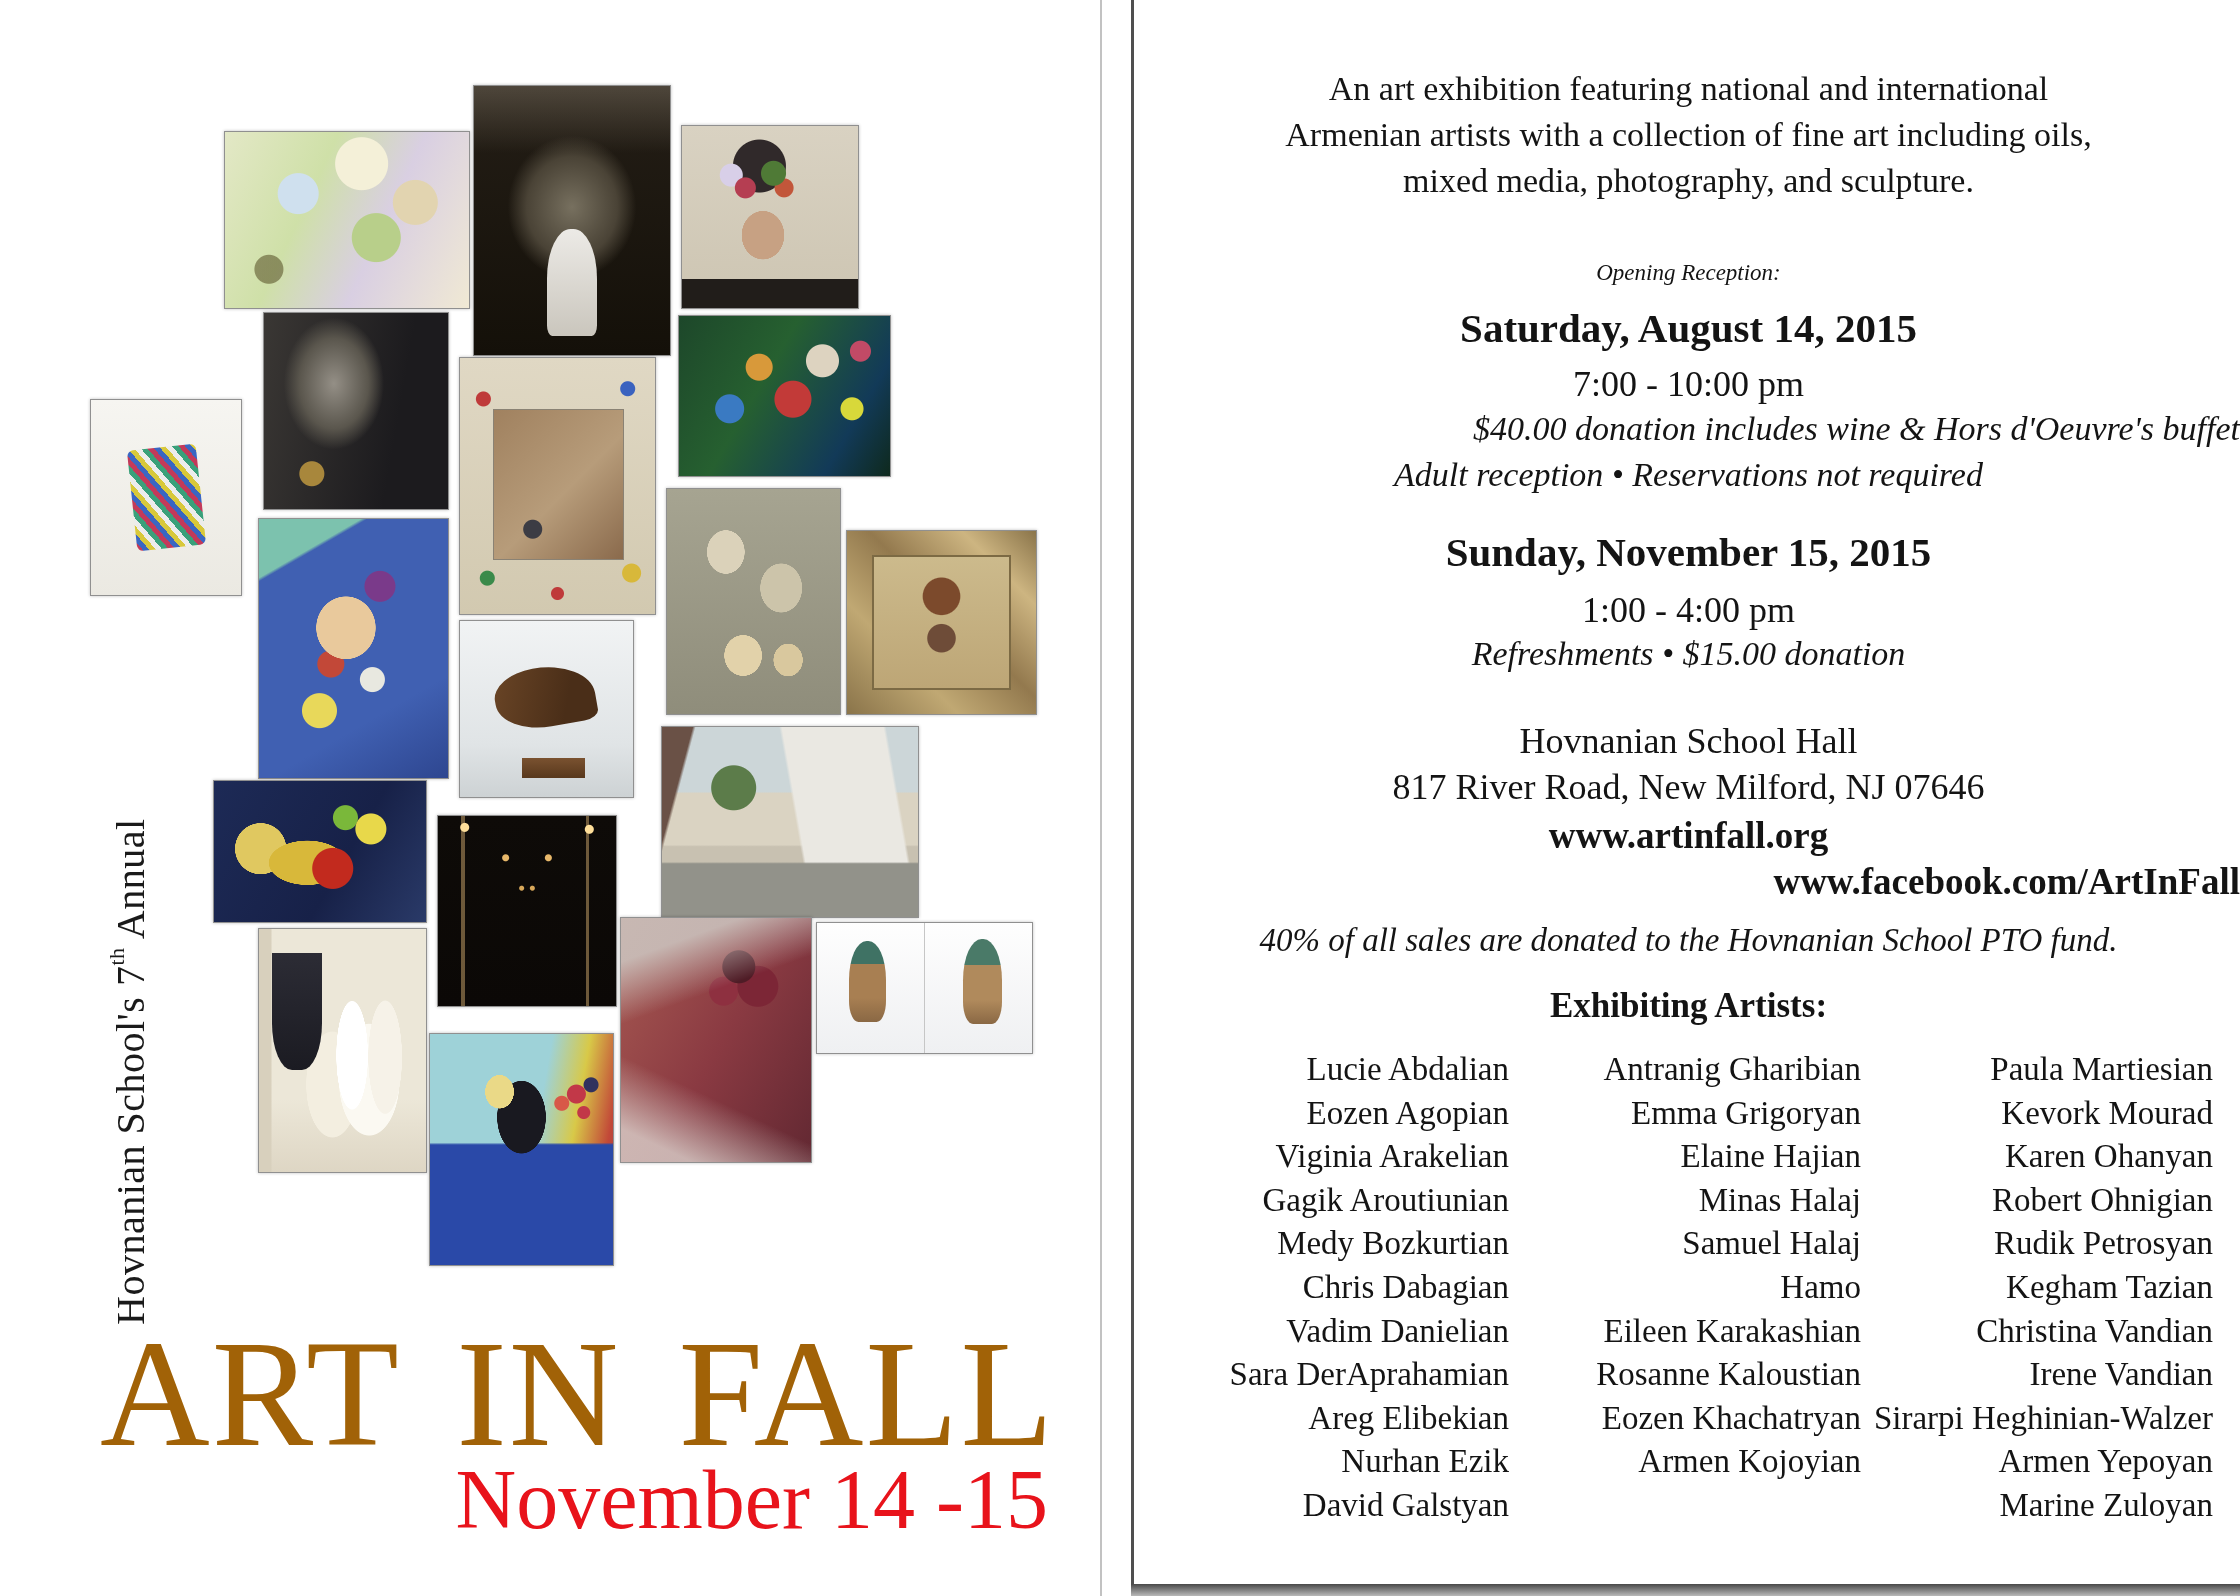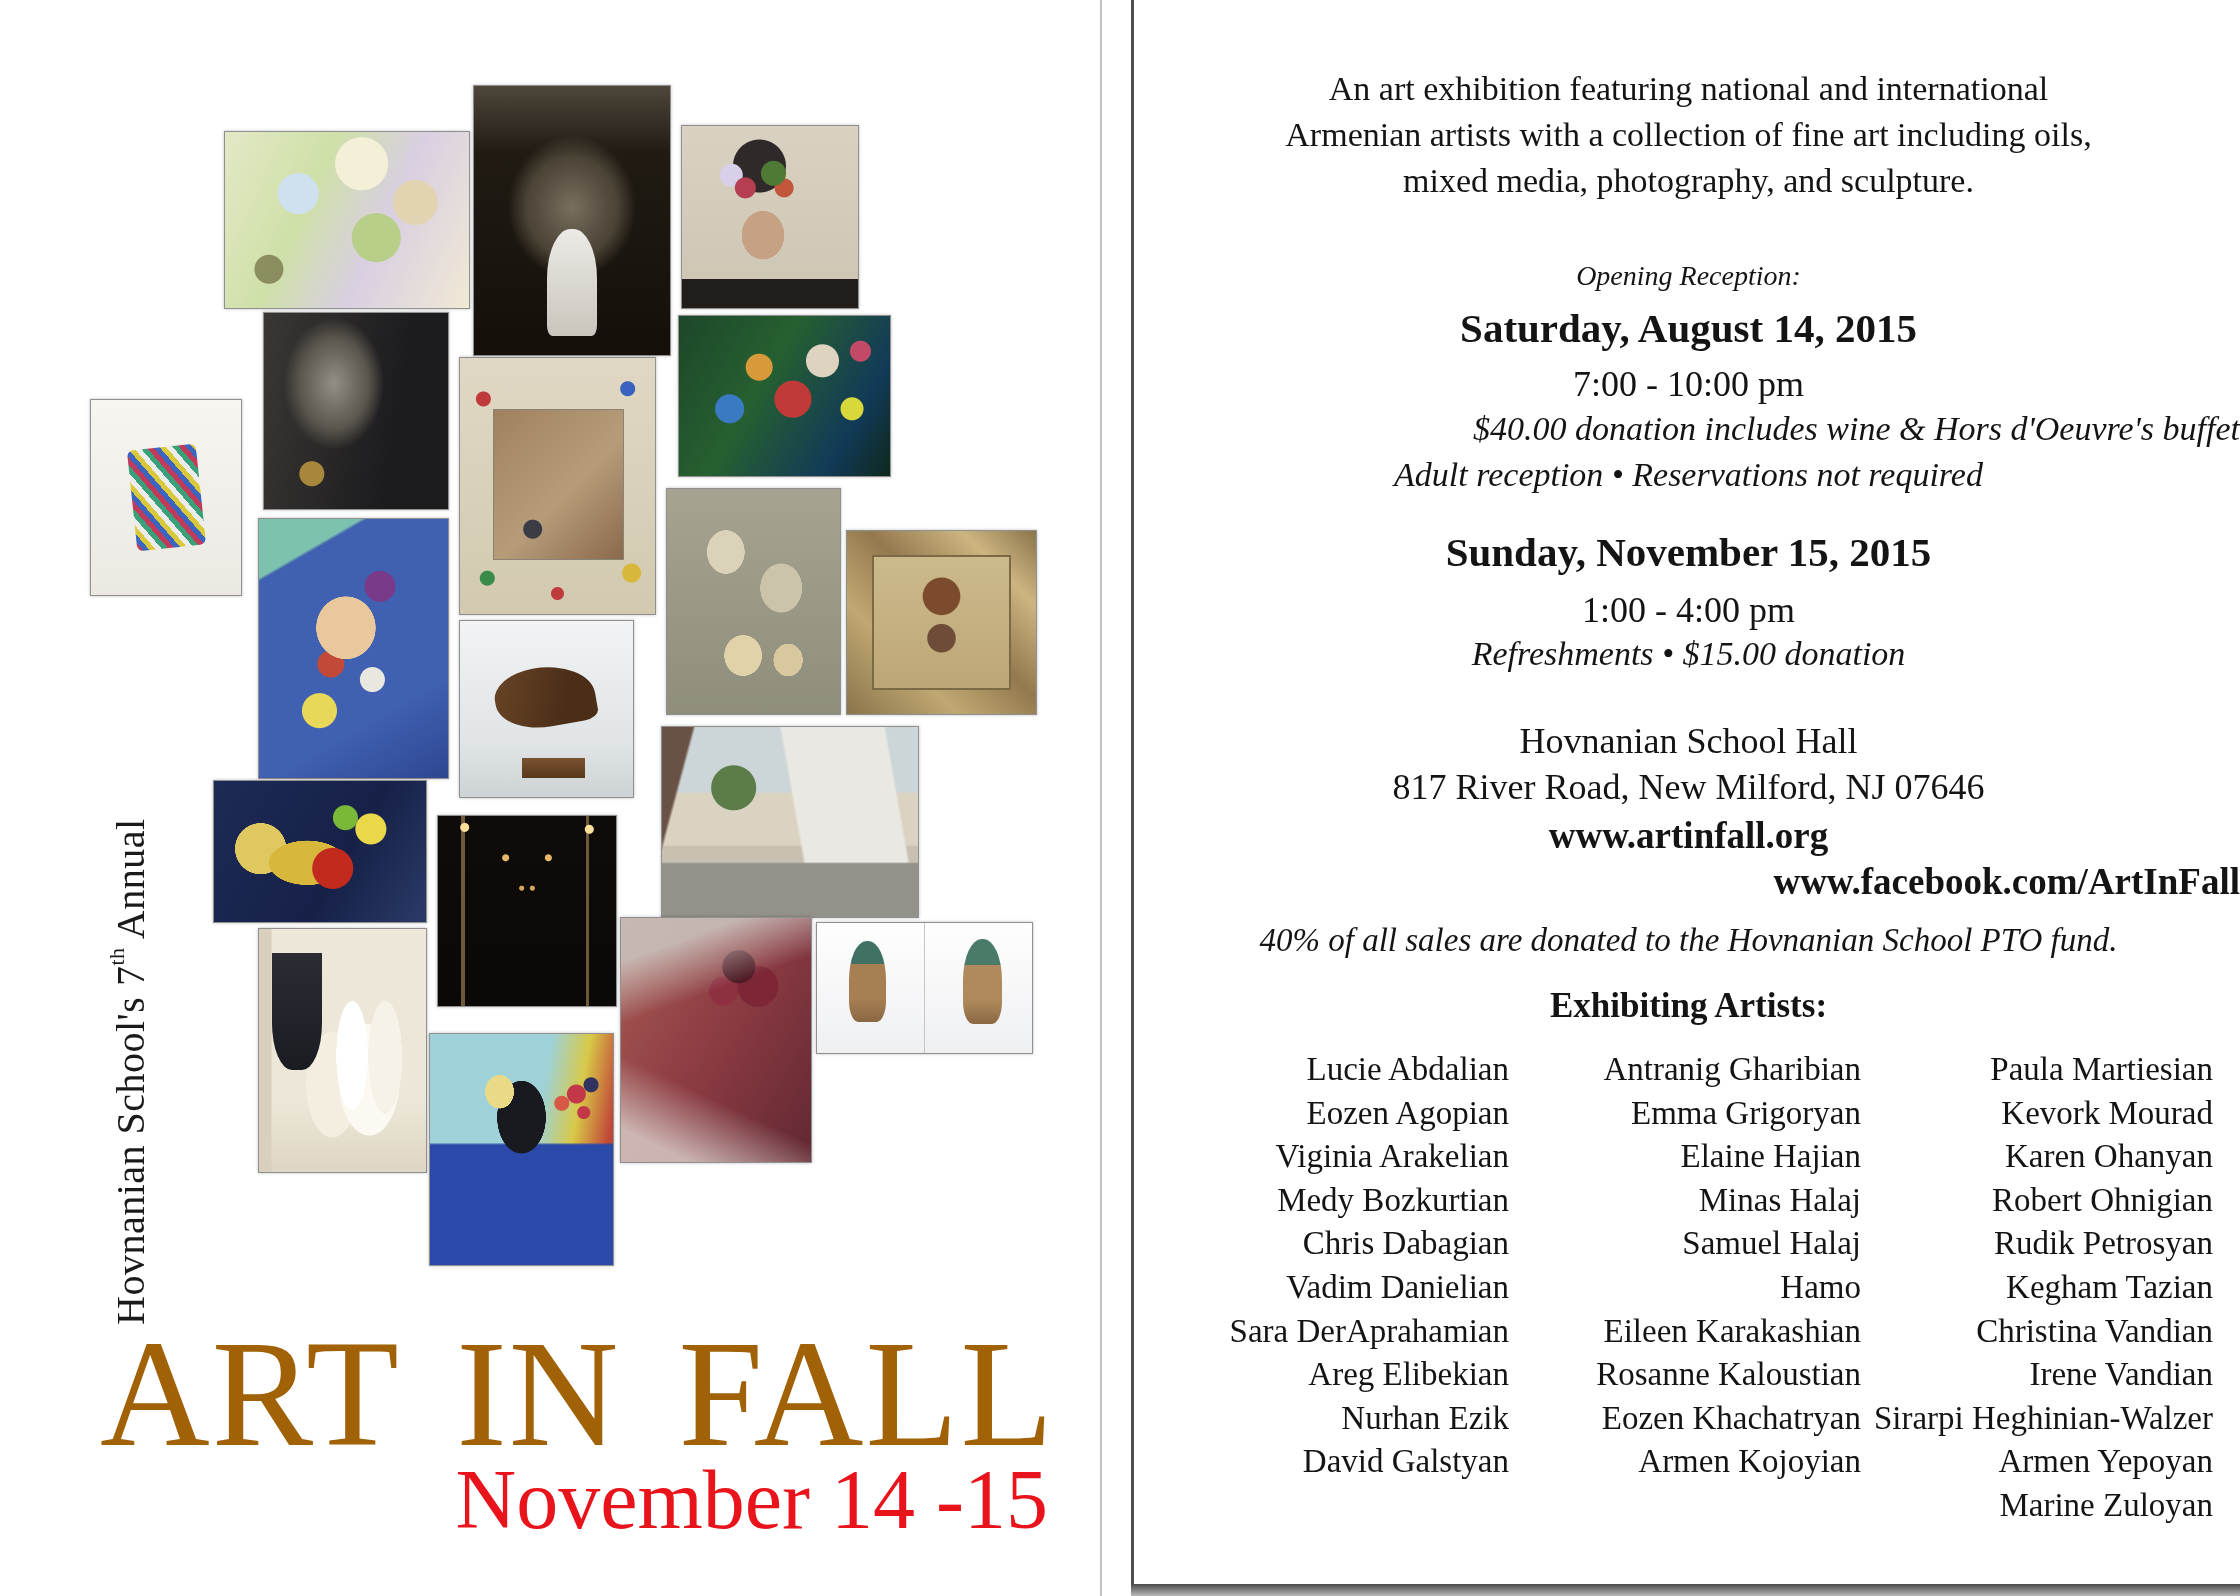--- a/index.html
+++ b/index.html
@@ -154,21 +154,21 @@
   .vertical-label sup{font-size:55%;}
   .big-title{position:absolute;left:100px;top:1318px;margin:0;font-weight:400;
       font-size:152px;line-height:1;letter-spacing:2px;word-spacing:18px;color:#a16207;}
   .date-red{position:absolute;left:448px;top:1458px;width:600px;text-align:right;
       font-size:84px;line-height:1;}
 
   
   .right-page{position:absolute;left:1137px;top:0;width:1103px;height:1596px;}
   .rblock{position:absolute;left:0;width:100%;text-align:center;}
   .b-intro{top:66px;font-size:34px;line-height:46px;}
-  .b-opening{top:260px;font-size:28px;font-style:italic;}
+  .b-opening{top:260px;font-size:23px;font-style:italic;}
   .b-satdate{top:304px;font-size:41px;font-weight:bold;}
   .b-sattime{top:363px;font-size:36px;}
   .b-satdon{top:410px;font-size:34px;font-style:italic;text-align:right;}
   .b-satnote{top:456px;font-size:34px;font-style:italic;}
   .b-sundate{top:528px;font-size:41px;font-weight:bold;}
   .b-suntime{top:589px;font-size:36px;}
   .b-sunnote{top:635px;font-size:34px;font-style:italic;}
   .b-venue{top:720px;font-size:36px;}
   .b-addr{top:766px;font-size:36px;}
   .b-web{top:814px;font-size:37px;font-weight:bold;}
@@ -239,20 +239,21 @@
     <div class="rblock b-fb">www.facebook.com/ArtInFall</div>
     <div class="rblock b-pto">40% of all sales are donated to the Hovnanian School PTO fund.</div>
 
     <div class="rblock b-exh">Exhibiting Artists:</div>
 
     <div class="artists">
       <div class="artist-col">
         <div>Lucie Abdalian</div>
         <div>Eozen Agopian</div>
         <div>Viginia Arakelian</div>
+        <div>Gagik Aroutiunian</div>
         <div>Medy Bozkurtian</div>
         <div>Chris Dabagian</div>
         <div>Vadim Danielian</div>
         <div>Sara DerAprahamian</div>
         <div>Areg Elibekian</div>
         <div>Nurhan Ezik</div>
         <div>David Galstyan</div>
       </div>
       <div class="artist-col">
         <div>Antranig Gharibian</div>

